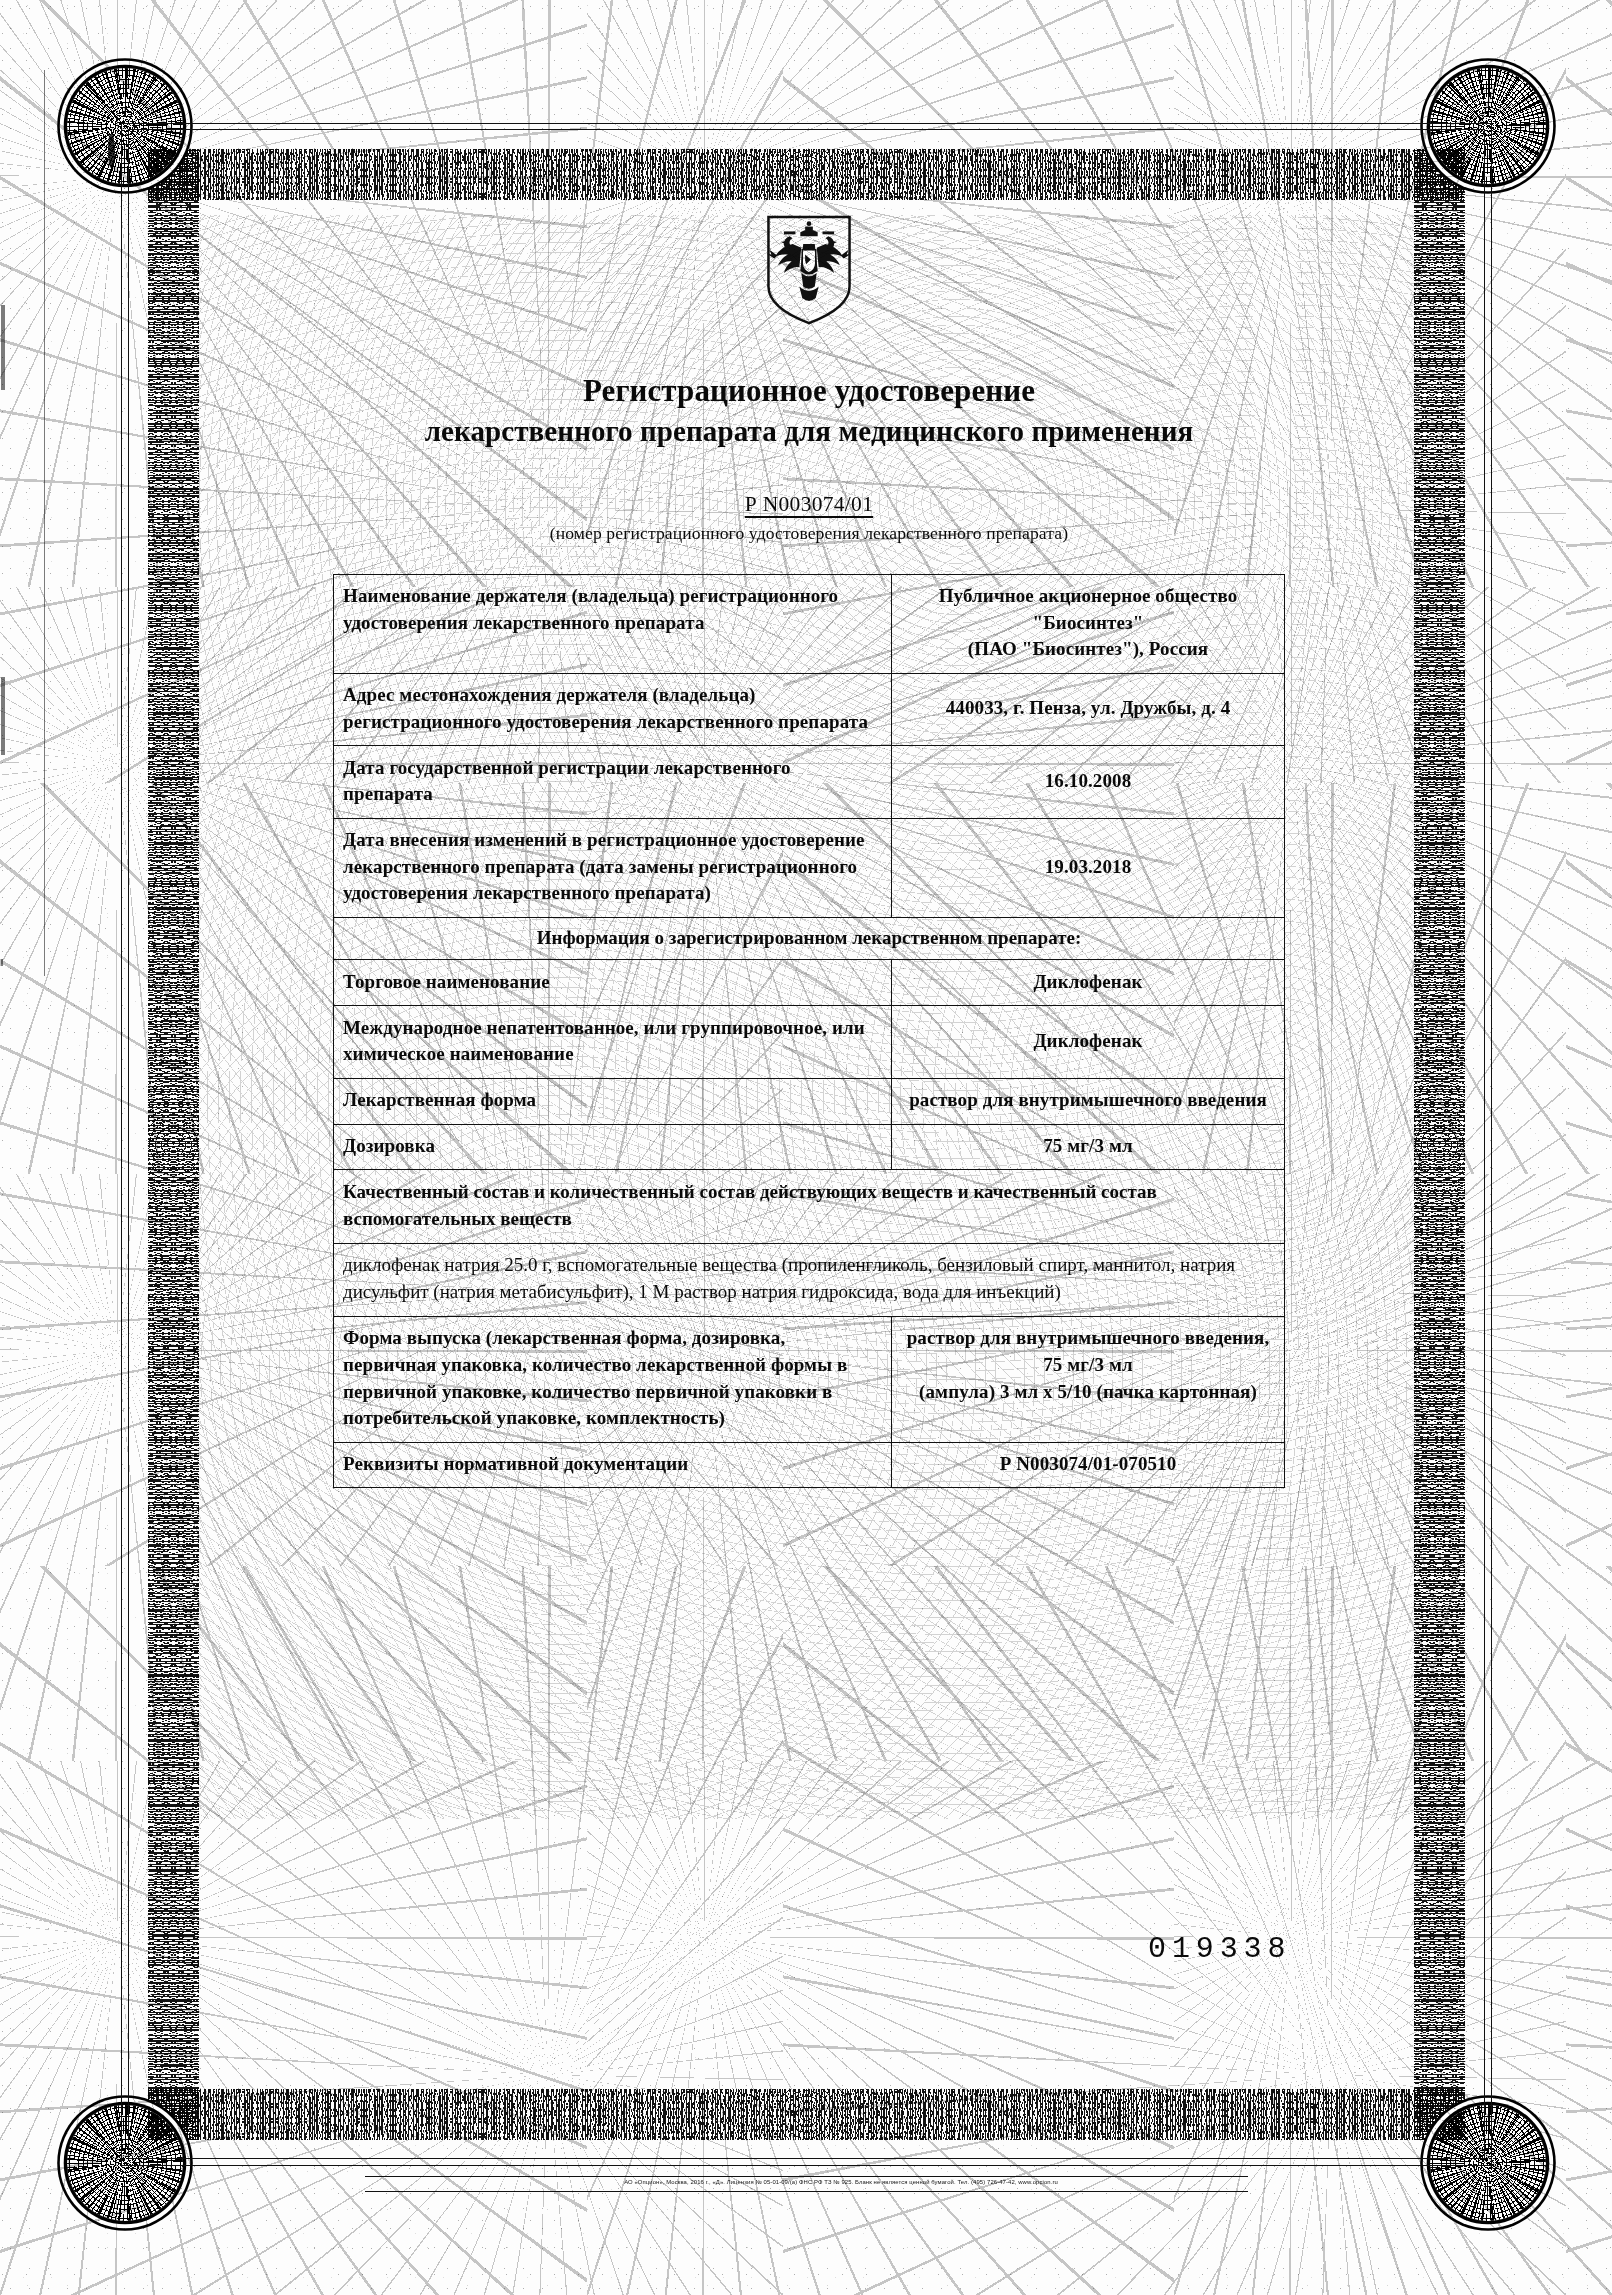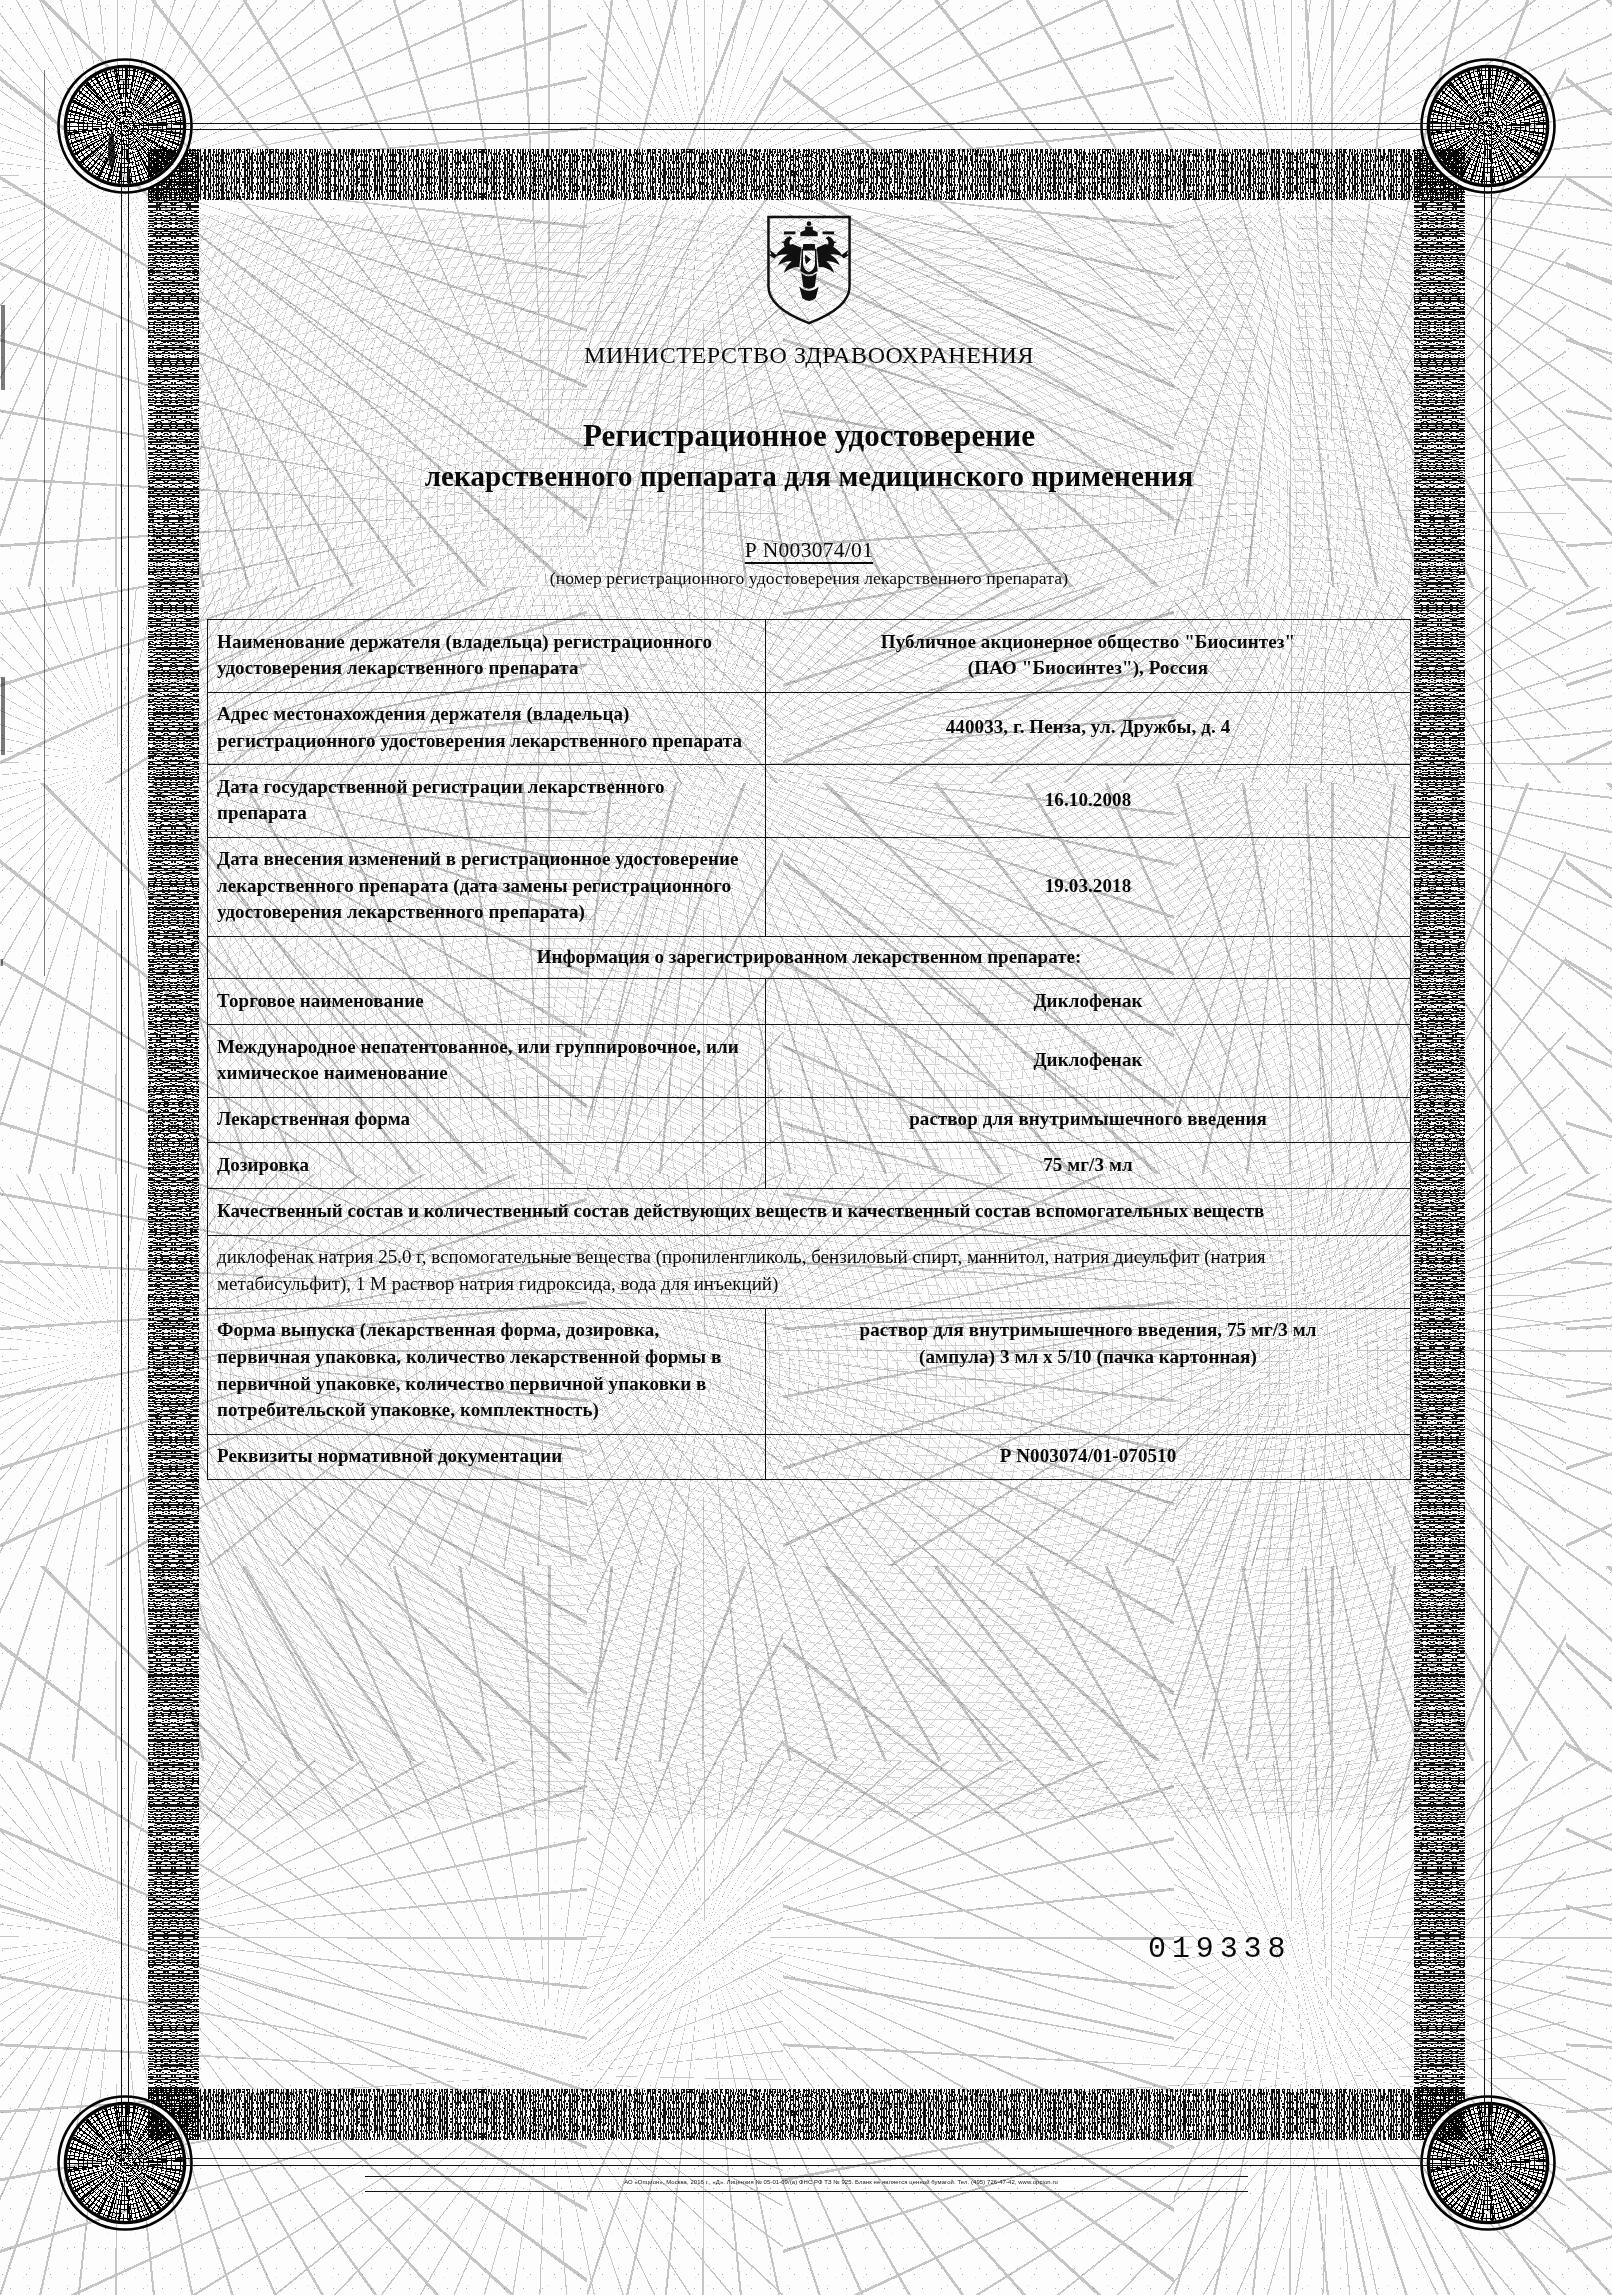--- a/index.html
+++ b/index.html
@@ -124,21 +124,21 @@
   .regnum-cap{
     text-align:center;
     font-size:17.6px;
     margin:0 0 30px 0;
     letter-spacing:0.1px;
   }
 
   
   table.cert{
     border-collapse:collapse;
-    width:1204px;
+    width:952px;
     margin:0 auto;
     table-layout:fixed;
   }
   table.cert td{
     border:1.3px solid #111;
     vertical-align:top;
     padding:8.5px 9px 9.8px 9px;
     font-size:19px;
     line-height:1.40;
   }
@@ -255,21 +255,20 @@
 
         <path d="M43 36 h14 v14 q0 7 -7 10 q-7 -3 -7 -10z" fill="#fff" stroke="#111" stroke-width="1.6"></path>
         <path d="M46 41 l6 5 l-5 5 l-1 -4z"></path>
 
         <path d="M17 42 l-8 -6 l2 5 l-5 -1 l8 5z"></path>
         <path d="M83 42 l8 -6 l-2 5 l5 -1 l-8 5z"></path>
       </g>
     </svg>
 
     <div class="ministry">
-      <div>МИНИСТЕРСТВО ЗДРАВООХРАНЕНИЯ</div>
     </div>
 
     <div class="doc-title">
       <div>Регистрационное удостоверение</div>
       <div class="l2">лекарственного препарата для медицинского применения</div>
     </div>
 
     <div class="regnum">Р N003074/01</div>
     <div class="regnum-cap">(номер регистрационного удостоверения лекарственного препарата)</div>
 

